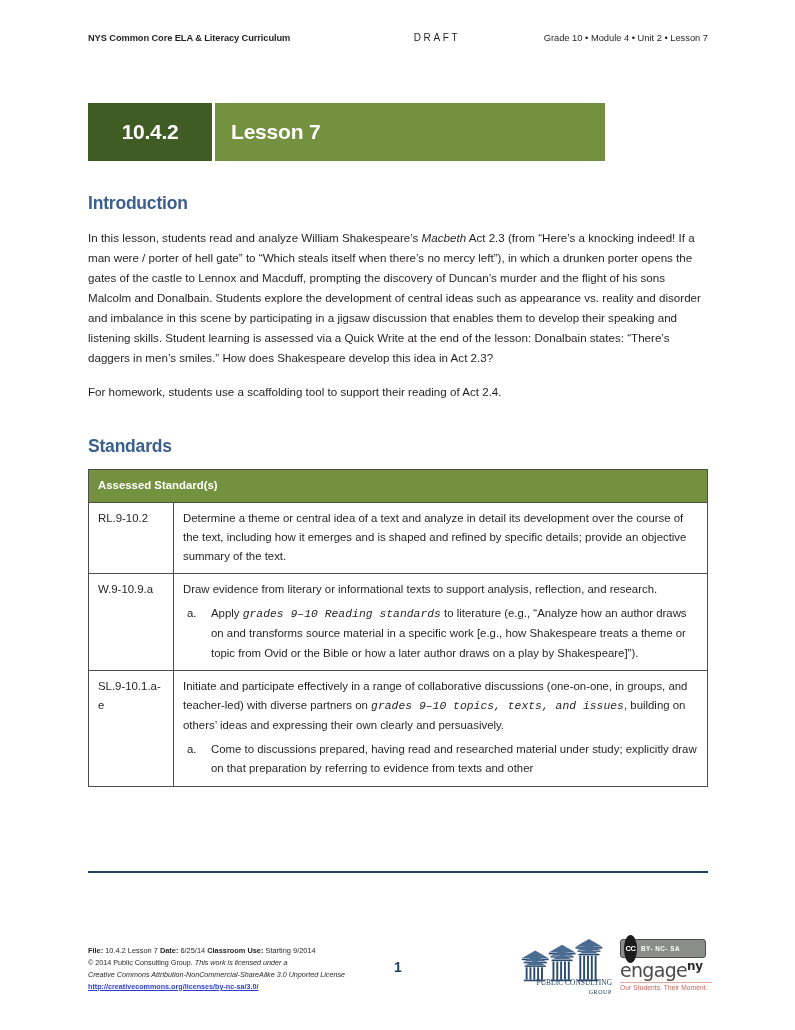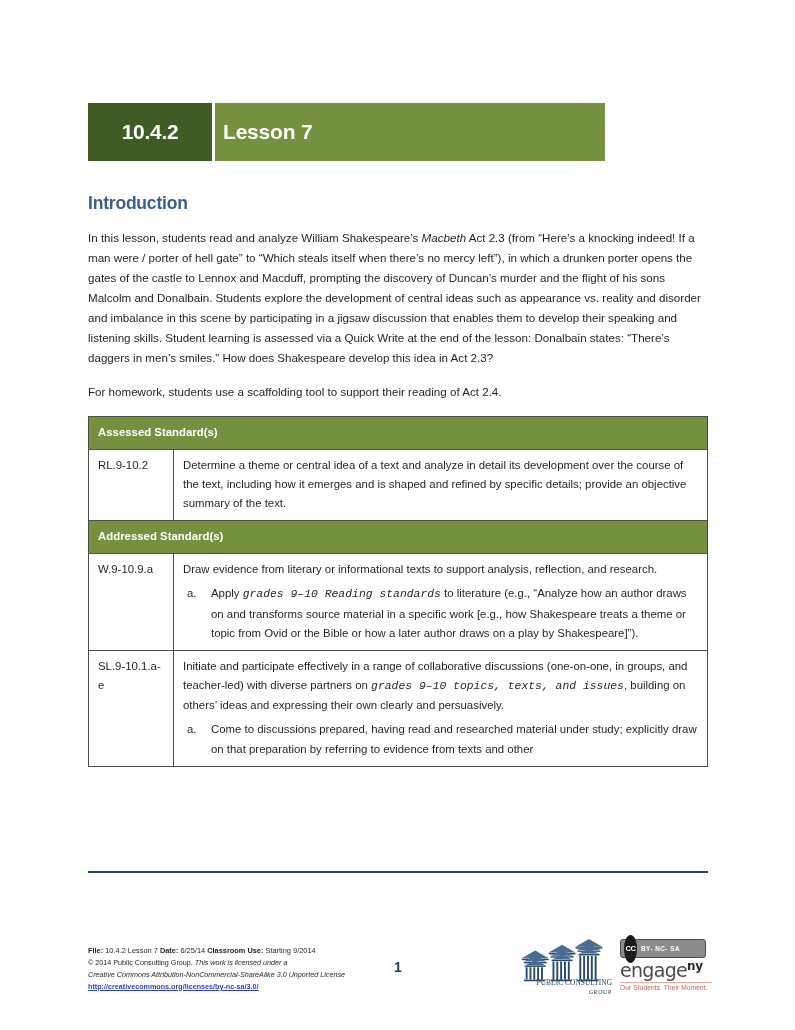--- a/index.html
+++ b/index.html
@@ -72,21 +72,21 @@
     font-size: 21px;
     font-weight: bold;
     letter-spacing: -0.3px;
   }
   .banner-title {
     flex: 1;
     background: #74913f;
     color: #ffffff;
     display: flex;
     align-items: center;
-    padding-left: 8px;
+    padding-left: 16px;
     font-size: 21px;
     font-weight: bold;
     letter-spacing: -0.2px;
     border-left: 3px solid #ffffff;
   }
 
   
   .content {
     position: absolute;
     left: 88px;
@@ -303,50 +303,53 @@
     color: #c4635a;
     letter-spacing: 0.1px;
     white-space: nowrap;
   }
 </style>
 </head>
 <body>
 
 <div class="page">
 
+  <div class="doc-header">
+    <span class="hdr-left">NYS Common Core ELA &amp; Literacy Curriculum</span>
+    <span class="hdr-center">DRAFT</span>
+    <span class="hdr-right">Grade 10 • Module 4 • Unit 2 • Lesson 7</span>
+  </div>
 
   <div class="banner">
     <div class="banner-code">10.4.2</div>
     <div class="banner-title">Lesson 7</div>
   </div>
 
   <div class="content">
 
     <h2 class="section-title">Introduction</h2>
 
     <p class="body-text"><span>In this lesson, students read and analyze William Shakespeare’s </span><em>Macbeth</em><span> Act 2.3 (from “Here’s a knocking indeed! If a man were / porter of hell gate” to “Which steals itself when there’s no mercy left”), in which a drunken porter opens the gates of the castle to Lennox and Macduff, prompting the discovery of Duncan’s murder and the flight of his sons Malcolm and Donalbain. Students explore the development of central ideas such as appearance vs. reality and disorder and imbalance in this scene by participating in a jigsaw discussion that enables them to develop their speaking and listening skills. Student learning is assessed via a Quick Write at the end of the lesson: Donalbain states: “There’s daggers in men’s smiles.” How does Shakespeare develop this idea in Act 2.3?</span></p>
 
     <p class="body-text">For homework, students use a scaffolding tool to support their reading of Act 2.4.</p>
 
+    <h2 class="section-title standards">Standards</h2>
 
     <table class="standards-table">
       <colgroup>
           <col style="width:85px">
           <col>
         </colgroup>
       <tbody>
         <tr>
           <td class="sec-head" colspan="2">Assessed Standard(s)</td>
         </tr>
         <tr>
           <td class="code-cell">RL.9-10.2</td>
           <td class="desc-cell">Determine a theme or central idea of a text and analyze in detail its development over the course of the text, including how it emerges and is shaped and refined by specific details; provide an objective summary of the text.</td>
-        </tr>
-        <tr>
-          <td class="sec-head" colspan="2">Addressed Standard(s)</td>
         </tr>
         <tr>
           <td class="code-cell">W.9-10.9.a</td>
           <td class="desc-cell">
             <span>Draw evidence from literary or informational texts to support analysis, reflection, and research.</span>
             <ol class="sub-list">
               <li><span class="marker">a.</span><span>Apply </span><em>grades 9–10 Reading standards</em><span> to literature (e.g., “Analyze how an author draws on and transforms source material in a specific work [e.g., how Shakespeare treats a theme or topic from Ovid or the Bible or how a later author draws on a play by Shakespeare]”).</span></li>
             </ol>
           </td>
         </tr>

